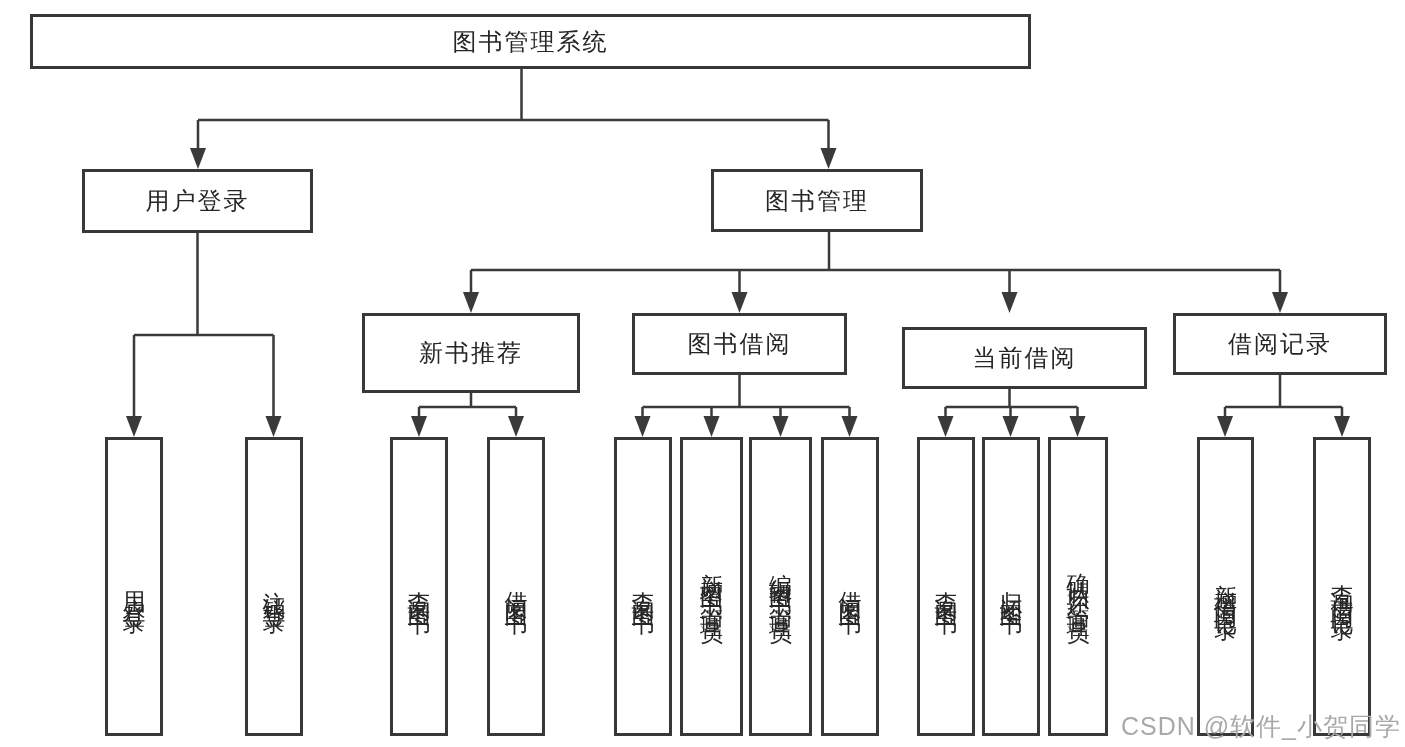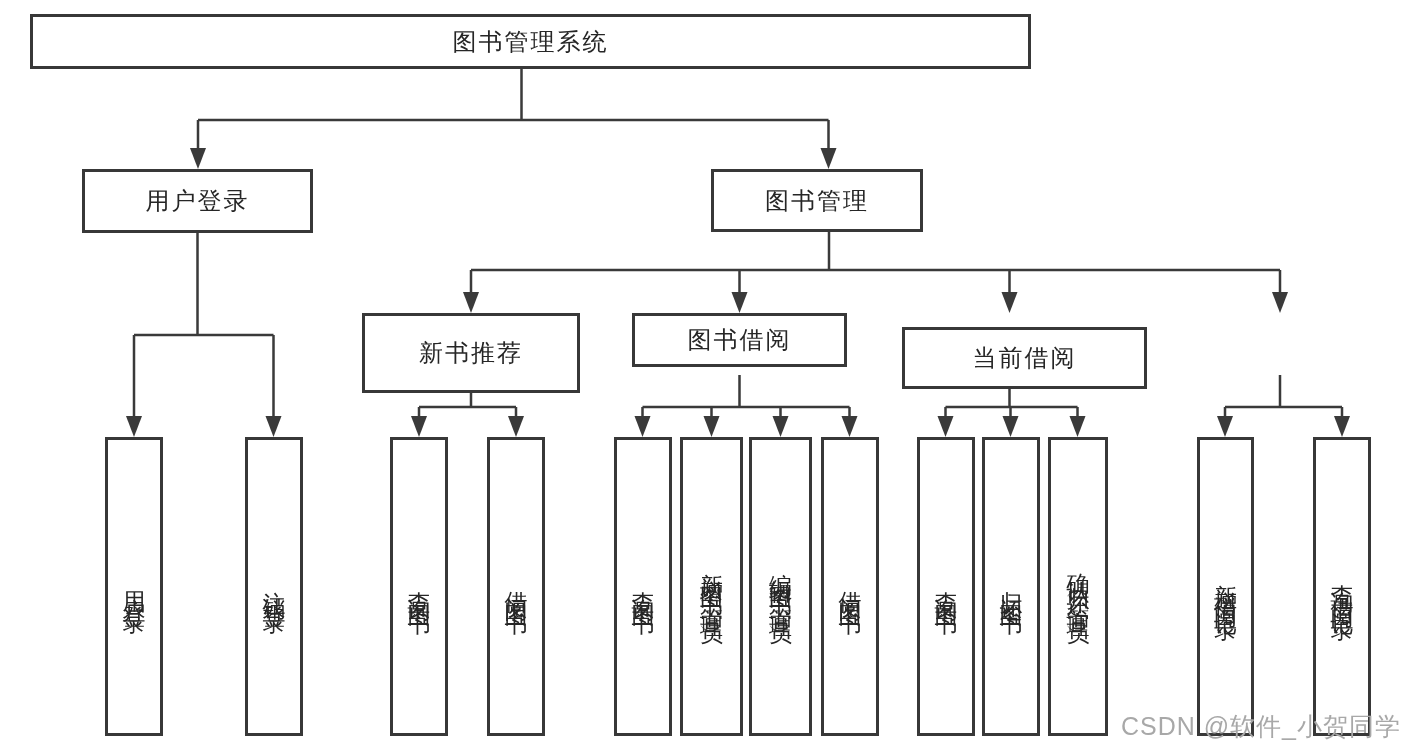--- a/index.html
+++ b/index.html
@@ -133,26 +133,29 @@
   <div class="node hbox" style="left:82px; top:169px; width:231px; height:64px;">
     <span>用户登录</span>
   </div>
   <div class="node hbox" style="left:711px; top:169px; width:212px; height:63px;">
     <span>图书管理</span>
   </div>
 
   <div class="node hbox" style="left:362px; top:313px; width:218px; height:80px;">
     <span>新书推荐</span>
   </div>
-  <div class="node hbox" style="left:632px; top:313px; width:215px; height:54px;">
+  <div class="node hbox" style="left:632px; top:313px; width:215px; height:62px;">
     <span>图书借阅</span>
   </div>
   <div class="node hbox" style="left:902px; top:327px; width:245px; height:62px;">
     <span>当前借阅</span>
   </div>
+  <div class="node hbox" style="left:1173px; top:313px; width:214px; height:62px;">
+    <span>借阅记录</span>
+  </div>
 
   <div class="node vbox" style="left:105px; top:437px; width:58px; height:299px;">
     <span>用户登录</span>
   </div>
   <div class="node vbox" style="left:245px; top:437px; width:58px; height:299px;">
     <span>注销登录</span>
   </div>
 
   <div class="node vbox" style="left:390px; top:437px; width:58px; height:299px;">
     <span>查询图书</span>

